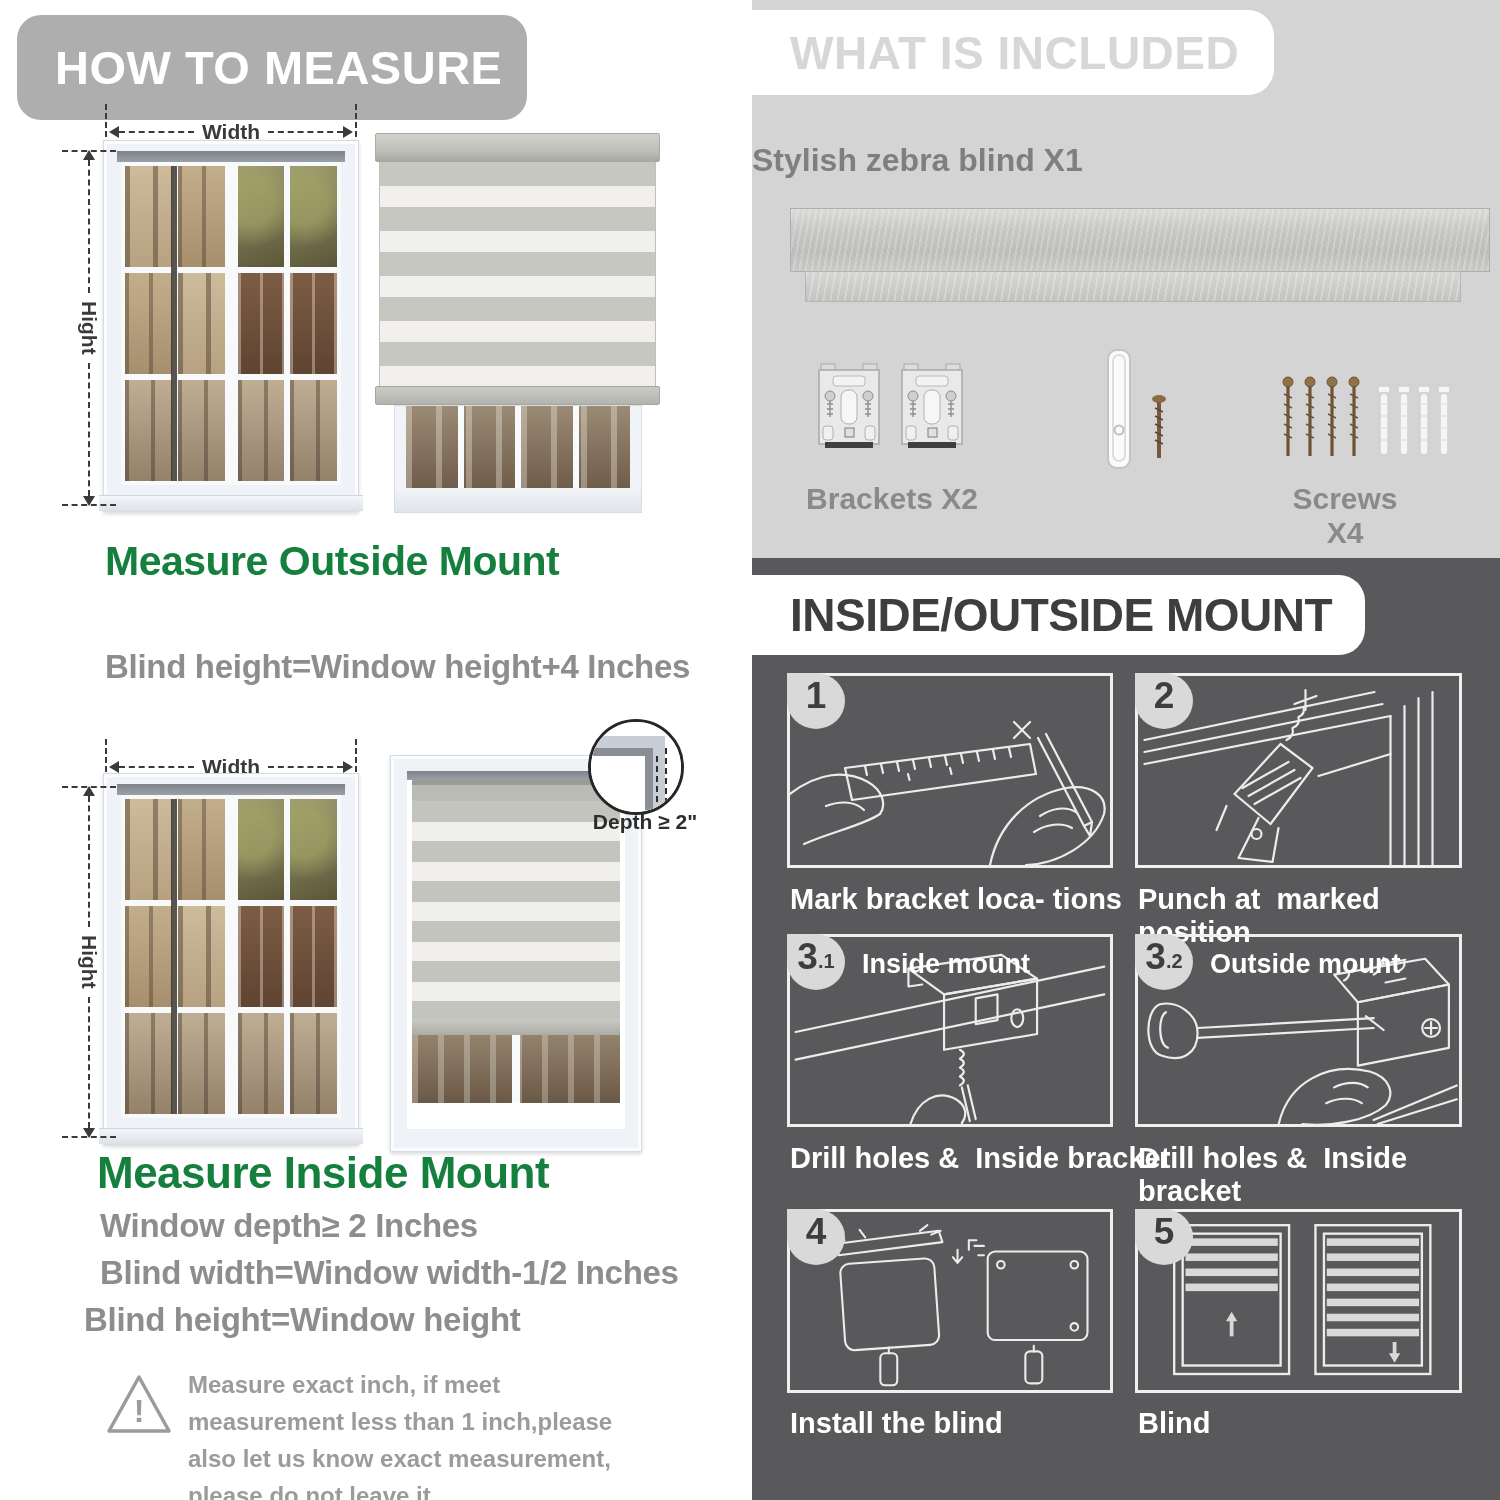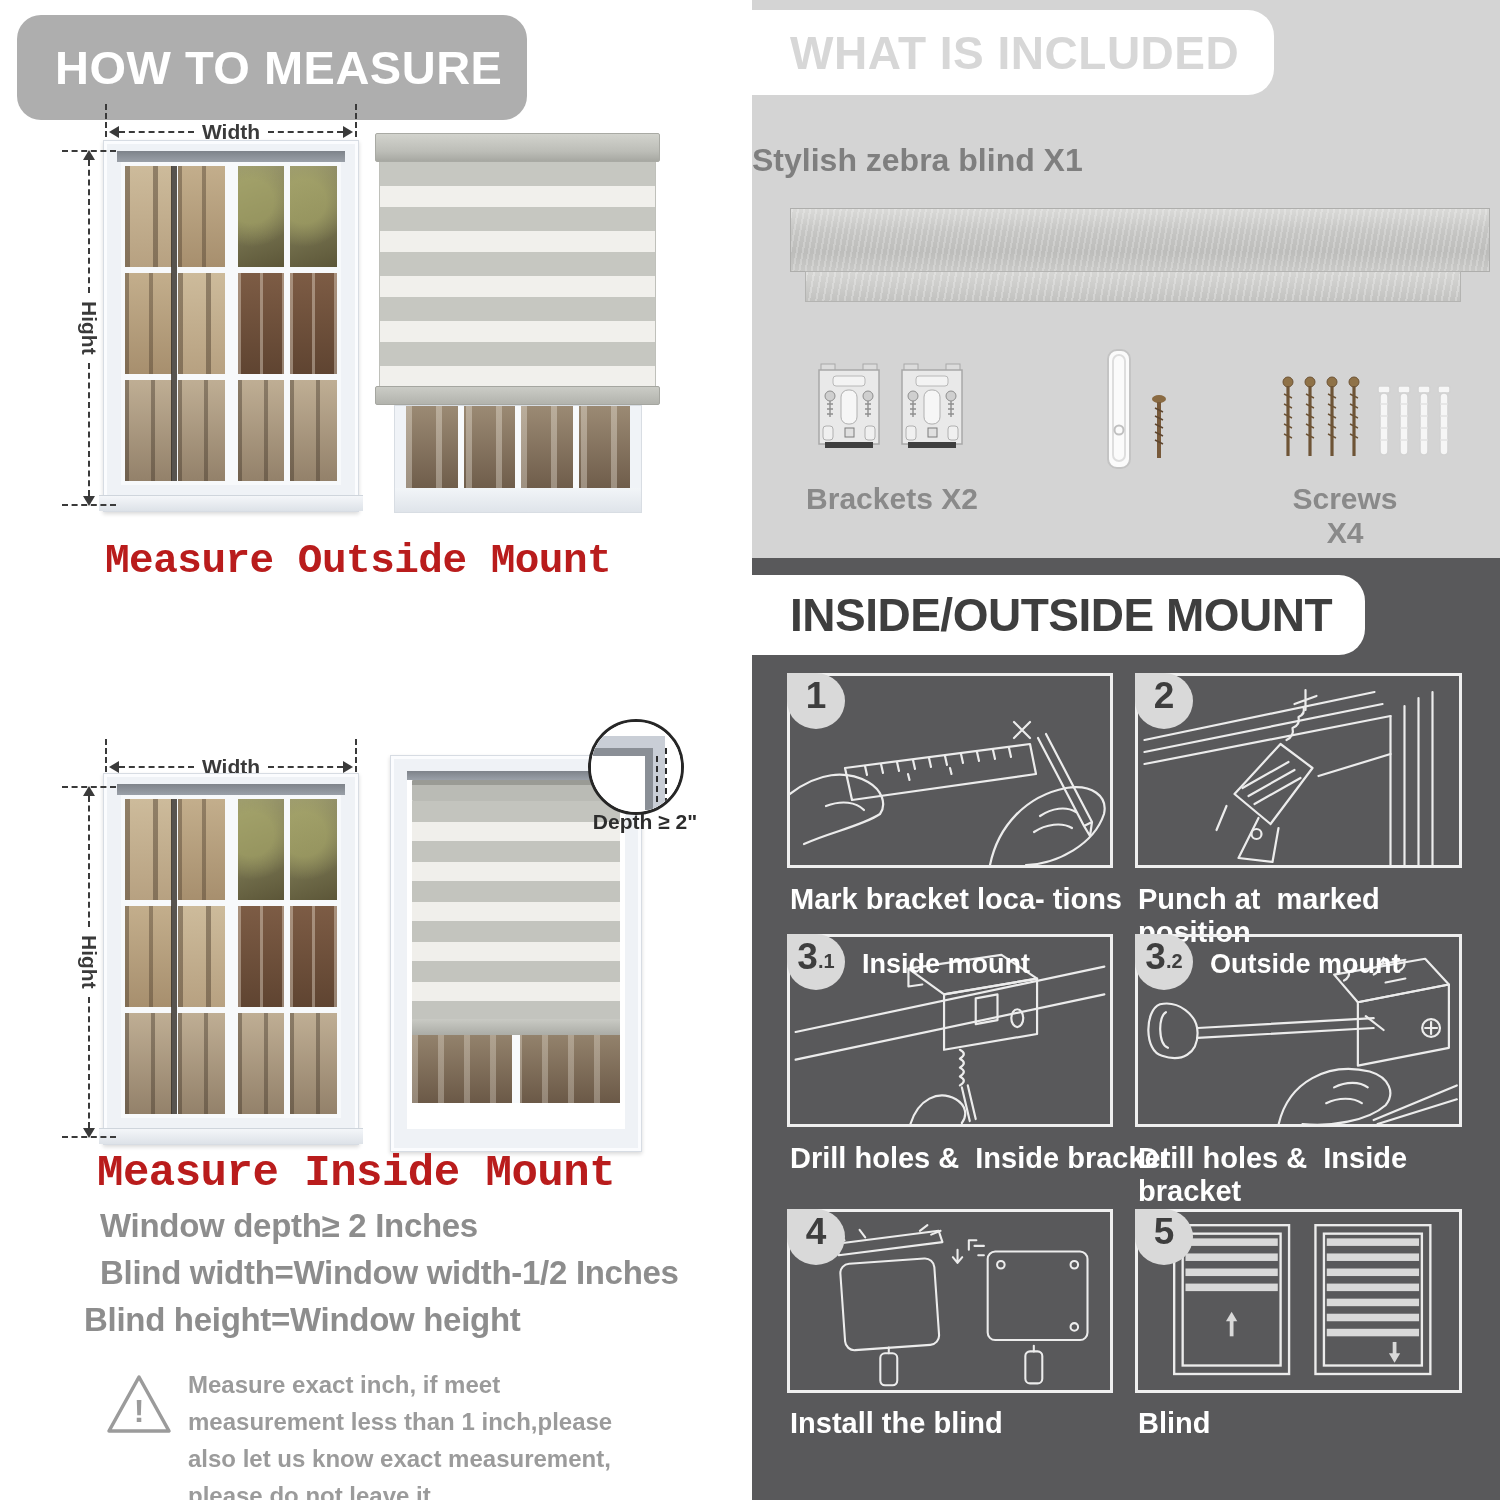--- a/index.html
+++ b/index.html
@@ -5,21 +5,21 @@
   html,body{margin:0;padding:0;background:#fff;}
   .canvas{position:relative;width:1500px;height:1500px;background:#fff;overflow:hidden;
           font-family:"Liberation Sans",sans-serif;}
   .abs{position:absolute;}
 
   
   .howto-banner{left:17px;top:15px;width:510px;height:105px;background:#aeaeae;border-radius:24px;
     display:flex;align-items:center;padding-left:38px;box-sizing:border-box;}
   .howto-banner span{color:#fff;font-weight:700;font-size:47px;letter-spacing:.5px;}
 
-  .sec-heading{color:#b91c1c;font-weight:700;font-size:41px;letter-spacing:-.5px;font-family:Liberation Mono, monospace;}
+  .sec-heading{color:#15803d;font-weight:700;font-size:41px;letter-spacing:-.5px;}
   .formula{color:#8d8d8d;font-weight:700;font-size:33px;letter-spacing:-.3px;}
 
   
   .win{background:#eff2f6;border:1px solid #d7dce3;box-shadow:inset 0 0 0 3px #fbfcfe,0 2px 4px rgba(0,0,0,.15);}
   .win-rail{position:absolute;left:13px;right:13px;top:10px;height:11px;background:linear-gradient(180deg,#7e838a,#9aa0a8);}
   .win-glass{position:absolute;left:17px;right:17px;top:21px;bottom:26px;background:#f7f9fb;display:flex;gap:5px;}
   .sash{flex:1;background:#f7f9fb;border:4px solid #f7f9fb;display:grid;grid-template-columns:1fr 1fr;
         grid-template-rows:1fr 1fr 1fr;gap:6px;box-sizing:border-box;position:relative;}
   .pane{min-width:0;min-height:0;}
   .g-stone{background:repeating-linear-gradient(90deg,rgba(70,55,40,.45) 0 5px,transparent 5px 28px),
@@ -170,20 +170,21 @@
     <div class="b-winfrag">
       <div class="frag-glass">
         <div class="frag-pane"></div>
         <div class="frag-pane"></div>
       </div>
       <div class="frag-sill"></div>
     </div>
   </div>
 
   <div class="abs sec-heading" style="left:105px;top:538px;">Measure Outside Mount</div>
+  <div class="abs formula" style="left:105px;top:648px;">Blind height=Window height+4 Inches</div>
 
   <div class="abs hdim" style="left:105px;top:739px;width:252px;">
     <div class="tick" style="left:0;"></div>
     <div class="tick" style="right:0;"></div>
     <div class="row">
       <div class="ah-l"></div>
       <div class="dash-h"></div>
       <span class="dim-label">Width</span>
       <div class="dash-h"></div>
       <div class="ah-r"></div>

